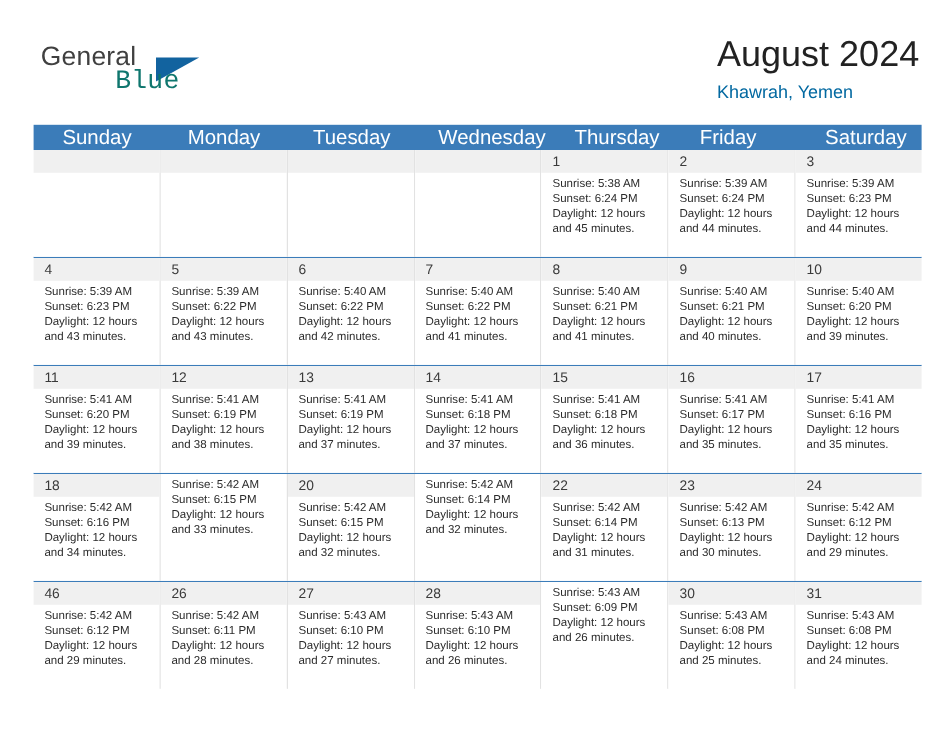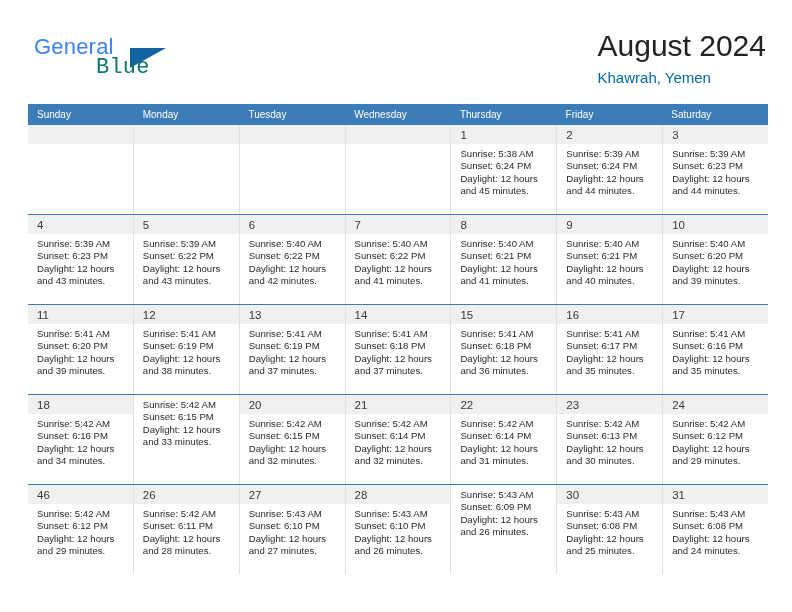--- a/index.html
+++ b/index.html
@@ -35,21 +35,21 @@
     top: 6px;
     width: 180px;
     height: 56px;
   }
   .brand-general {
     position: absolute;
     left: 0;
     top: 0;
     font-size: 22px;
     letter-spacing: 0.2px;
-    color: #3b82f6;
+    color: #404040;
     font-family: "Liberation Sans", sans-serif;
   }
   .brand-blue {
     position: absolute;
     left: 62px;
     top: 21px;
     font-size: 22px;
     letter-spacing: 0.2px;
     color: #0f766e;
     font-family: Liberation Mono, monospace;
@@ -93,23 +93,23 @@
     width: 740px;
   }
   .dow-row {
     display: flex;
     background: #3b7cb9;
     height: 21px;
   }
   .dow {
     flex: 1 1 0;
     color: #ffffff;
-    font-size: 10px;
+    font-size: 17px;
     line-height: 21px;
-    padding-left: 9px;
+    padding-left: 24px;
     box-sizing: border-box;
     white-space: nowrap;
   }
 
   .week {
     display: flex;
     border-top: 1px solid #3b7cb9;
   }
   .week:first-of-type {
     border-top: none;
@@ -371,21 +371,20 @@
           <div class="cell">
             <div class="daynum-band"><span class="daynum">20</span></div>
             <div class="info">
               <div>Sunrise: 5:42 AM</div>
               <div>Sunset: 6:15 PM</div>
               <div>Daylight: 12 hours</div>
               <div>and 32 minutes.</div>
             </div>
           </div>
           <div class="cell">
-            <div class="daynum-band"><span class="daynum">21</span></div>
             <div class="info">
               <div>Sunrise: 5:42 AM</div>
               <div>Sunset: 6:14 PM</div>
               <div>Daylight: 12 hours</div>
               <div>and 32 minutes.</div>
             </div>
           </div>
           <div class="cell">
             <div class="daynum-band"><span class="daynum">22</span></div>
             <div class="info">

